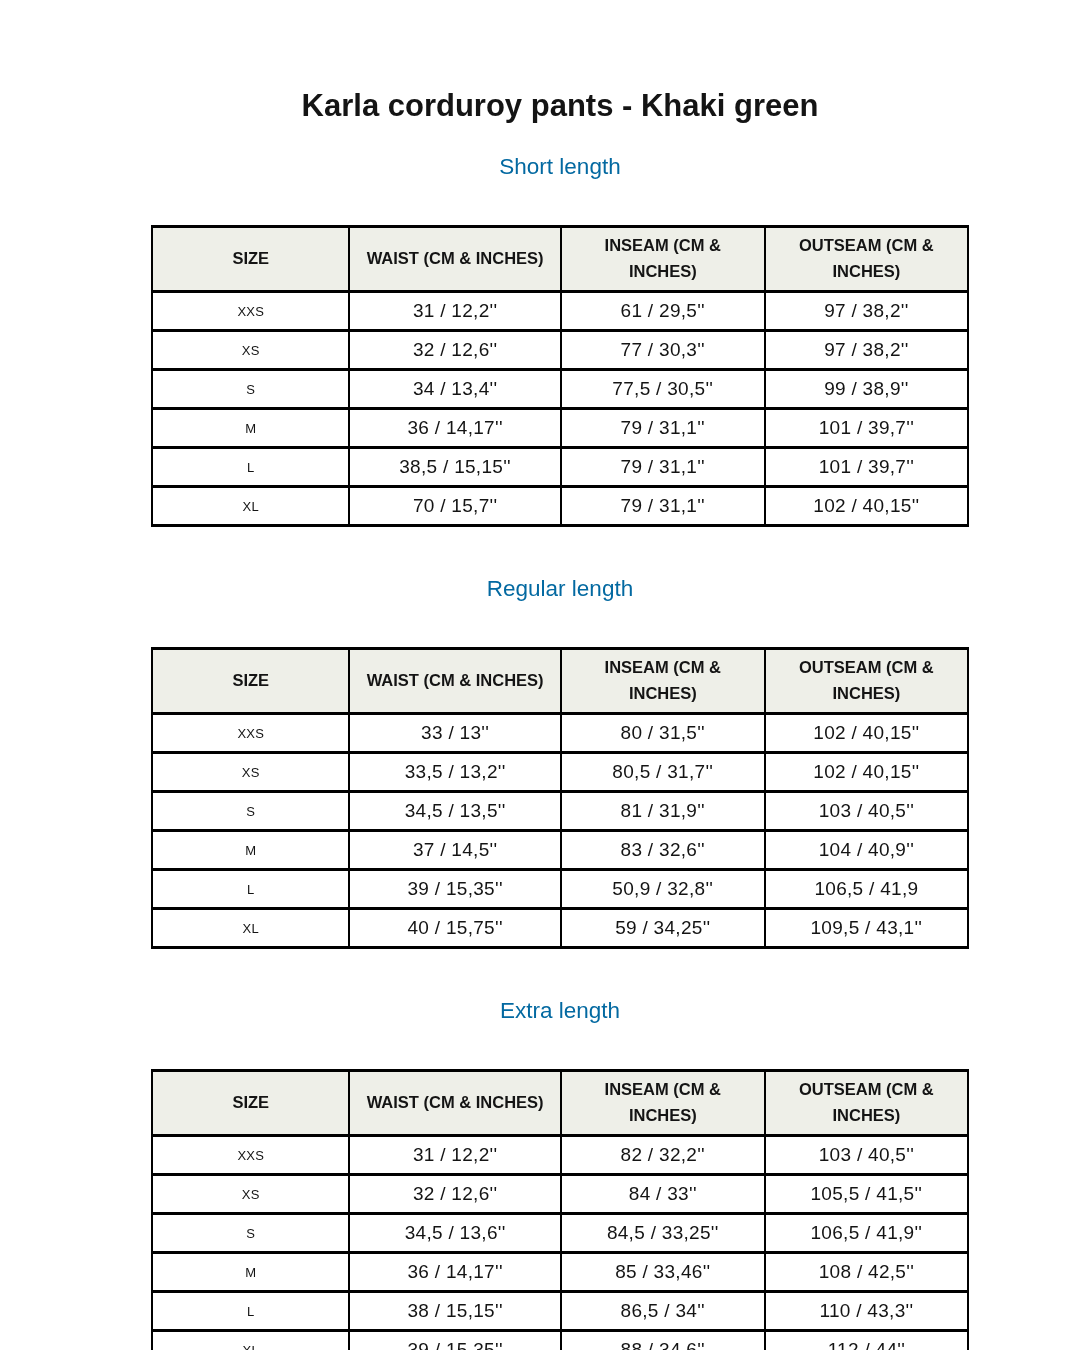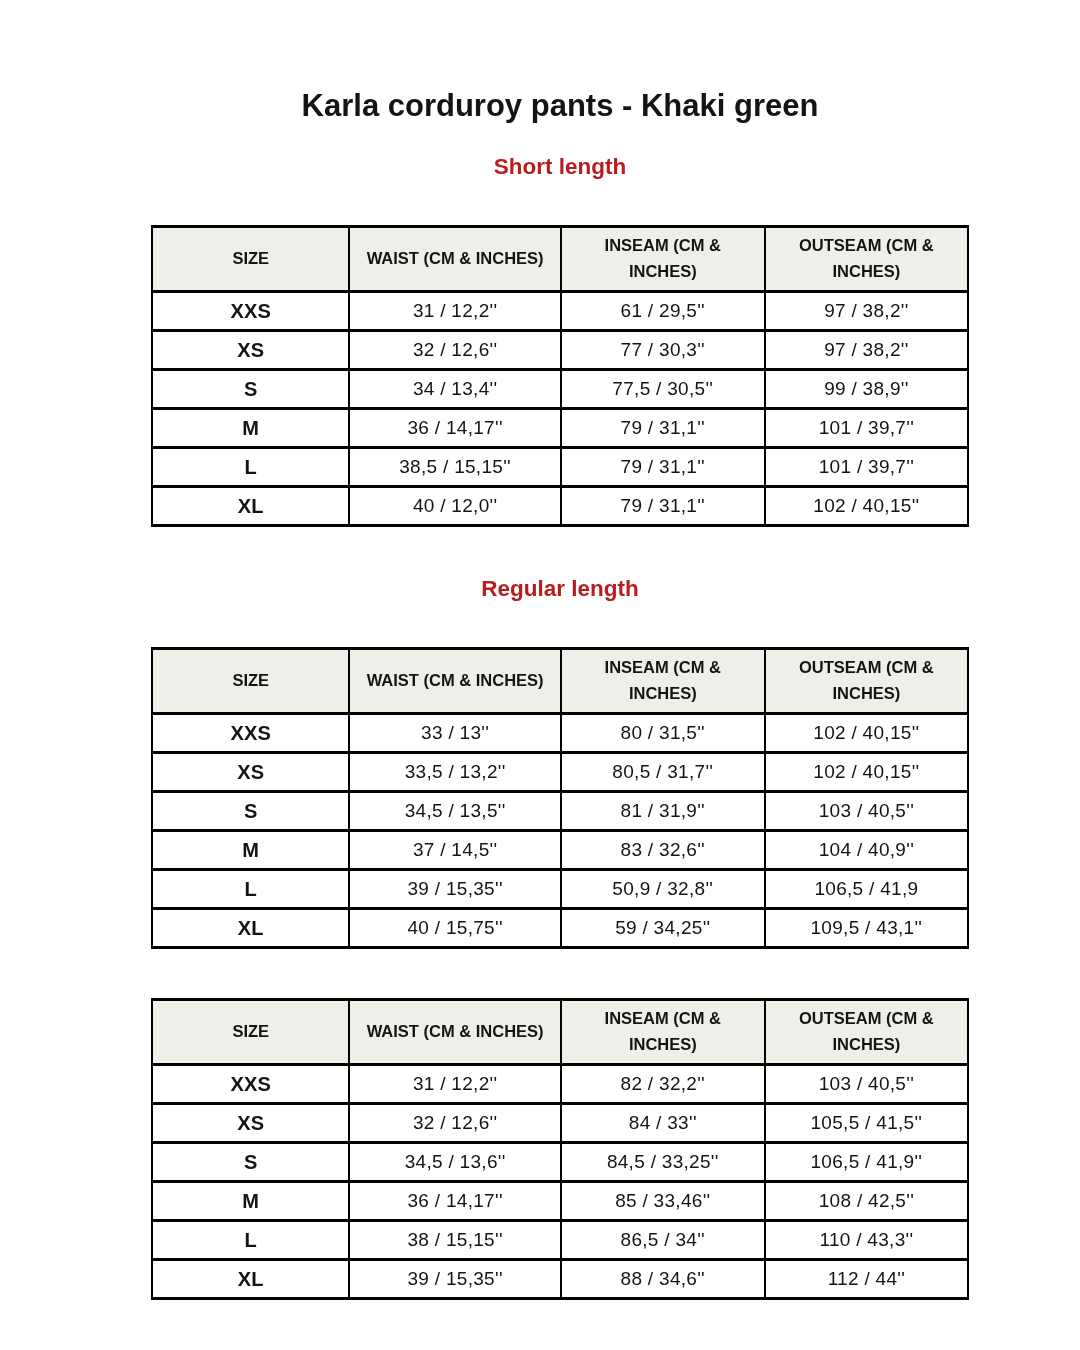--- a/index.html
+++ b/index.html
@@ -27,22 +27,22 @@
     text-align: center;
     font-size: 31px;
     font-weight: bold;
     letter-spacing: 0px;
     color: #141414;
   }
   h2.section-title {
     margin: 0 0 17px 0;
     text-align: center;
     font-size: 22.5px;
-    font-weight: bold;
-    color: #b91c1c;
+    font-weight: normal;
+    color: #0369a1;
   }
   table.size-table {
     width: 100%;
     border-collapse: collapse;
     table-layout: fixed;
     margin-bottom: 49px;
     margin-top: 45px;
   }
   table.size-table col.c0 { width: 24.2%; }
   table.size-table col.c1 { width: 25.9%; }
@@ -70,22 +70,22 @@
   table.size-table th span { display: inline-block; }
   table.size-table th.col-2 span,
   table.size-table th.col-3 span { max-width: 152px; }
   table.size-table td {
     height: 39px;
     font-size: 19px;
     font-weight: normal;
     letter-spacing: 0.3px;
   }
   table.size-table td.size-col {
-    font-size: 20px;
-    font-weight: bold;
+    font-size: 13px;
+    font-weight: normal;
     letter-spacing: 0.2px;
   }
 </style>
 </head>
 <body>
 
 <div class="page">
   <div class="content">
 
     <h1 class="page-title">Karla corduroy pants - Khaki green</h1>
@@ -133,21 +133,21 @@
               <td>101 / 39,7''</td>
             </tr>
             <tr>
               <td class="size-col">L</td>
               <td>38,5 / 15,15''</td>
               <td>79 / 31,1''</td>
               <td>101 / 39,7''</td>
             </tr>
             <tr>
               <td class="size-col">XL</td>
-              <td>40 / 12,0''</td>
+              <td>70 / 15,7''</td>
               <td>79 / 31,1''</td>
               <td>102 / 40,15''</td>
             </tr>
           </tbody>
       </table>
     </section>
 
     <section>
       <h2 class="section-title">Regular length</h2>
       <table class="size-table">
@@ -200,20 +200,21 @@
               <td class="size-col">XL</td>
               <td>40 / 15,75''</td>
               <td>59 / 34,25''</td>
               <td>109,5 / 43,1''</td>
             </tr>
           </tbody>
       </table>
     </section>
 
     <section>
+      <h2 class="section-title">Extra length</h2>
       <table class="size-table">
         <colgroup>
             <col class="c0">
             <col class="c1">
             <col class="c2">
             <col class="c3">
           </colgroup>
         <thead>
             <tr>
               <th class="col-0"><span>SIZE</span></th>

